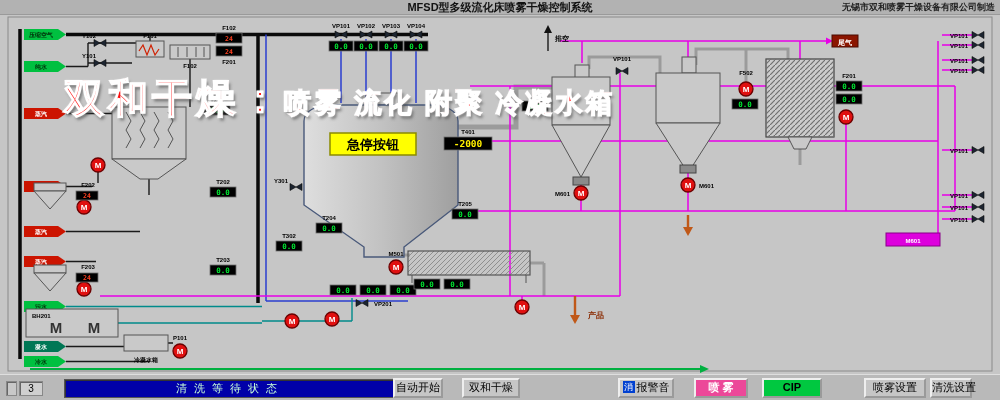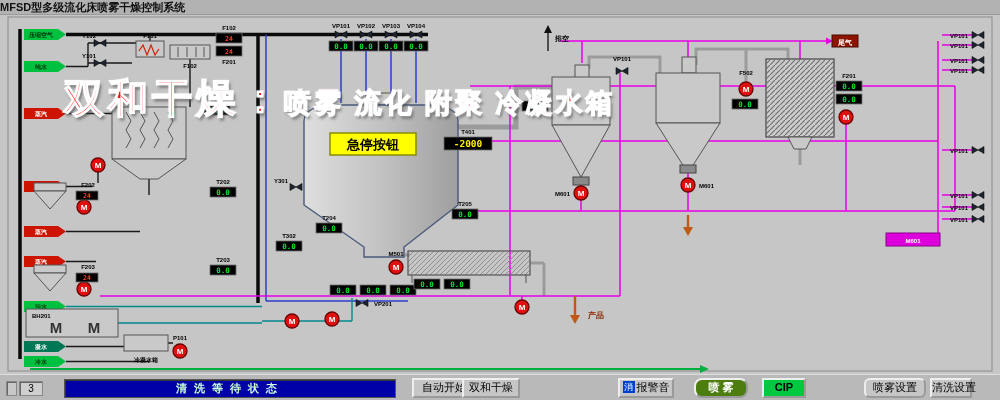--- a/index.html
+++ b/index.html
@@ -1,34 +1,34 @@
 <!DOCTYPE html>
 <html><head>
 <meta charset="utf-8">
 <style>
   html,body{margin:0;padding:0;background:#8e8e8e;font-family:"Liberation Sans","DejaVu Sans",sans-serif;}
   .app{position:relative;width:1000px;height:400px;background:#b9b9b9;overflow:hidden;}
   .titlebar{position:absolute;top:0;left:0;width:100%;height:14px;background:#b2b2b2;}
-  .title{position:absolute;left:0;right:0;font-size:11px;font-weight:bold;line-height:14px;color:#111;}
+  .title{position:absolute;left:0;right:0;text-align:center;font-size:11px;font-weight:bold;line-height:14px;color:#111;}
   .mfr{position:absolute;right:5px;top:0;font-size:9px;font-weight:bold;line-height:14px;color:#222;}
   .diagram{position:absolute;top:14px;left:0;width:1000px;height:360px;background:#c6c6c6;border-top:1px solid #9a9a9a;border-bottom:1px solid #888;}
   .diagram svg{position:absolute;top:0;left:0;}
   .watermark{position:absolute;left:64px;top:56px;white-space:nowrap;color:#ff0f0f;font-weight:bold;
     -webkit-text-stroke:1.3px #ffffff;
     text-shadow:0 0 2px #fff,2px 3px 3px rgba(70,70,70,.65);pointer-events:none;z-index:5;}
   .wm-a{font-size:40px;letter-spacing:4px;}
   .wm-b{font-size:27px;letter-spacing:3px;}
   .bottombar{position:absolute;top:374px;left:0;width:1000px;height:26px;background:#b9b9b9;border-top:1px solid #dedede;}
   .pg0{position:absolute;left:6px;top:6px;width:9px;height:13px;background:#c8c8c8;border:1px solid #888;box-shadow:inset 1px 1px 0 #666;}
   .pg{position:absolute;left:19px;top:6px;width:22px;height:13px;background:#cfcfcf;border:1px solid #888;box-shadow:inset 1px 1px 0 #666;font-size:10px;text-align:center;line-height:13px;}
   .status{position:absolute;left:64px;top:4px;width:330px;height:17px;background:#0000a8;border:1px solid #555;box-shadow:inset 1px 1px 0 #333;
-    color:#c8ffd8;font-size:11px;font-weight:bold;text-align:center;line-height:17px;letter-spacing:7px;}
+    color:#c8ffd8;font-size:11px;font-weight:normal;text-align:center;line-height:17px;letter-spacing:7px;}
   .btn{position:absolute;top:3px;height:20px;background:#c6c6c6;border:2px outset #eeeeee;font-size:11px;color:#000;
     text-align:center;line-height:15px;box-sizing:border-box;cursor:pointer;white-space:nowrap;}
-  .btn-dark{background:#4d7c0f;color:#fff;font-weight:bold;border-radius:8px;}
+  .btn-dark{background:#ec4899;color:#fff;font-weight:bold;}
   .btn-green{background:#00c840;font-weight:bold;}
   .mutebox{display:inline-block;width:12px;height:12px;background:#0040d0;color:#fff;font-size:9px;line-height:12px;text-align:center;vertical-align:1px;margin-right:2px;}
   
   .pB{stroke:#0a0a0a;stroke-width:3.5;fill:none;}
   .pb{stroke:#1a1a1a;stroke-width:1.4;fill:none;}
   .pu{stroke:#2b3fd0;stroke-width:1.5;fill:none;}
   .pm{stroke:#e800e8;stroke-width:1.5;fill:none;}
   .pg2{stroke:#9b9b9b;stroke-width:5;fill:none;}
   .pg3{stroke:#9b9b9b;stroke-width:3;fill:none;}
   .pt{stroke:#008b8b;stroke-width:1.4;fill:none;}
@@ -56,20 +56,21 @@
   .zig{stroke:#555;stroke-width:1;fill:none;}
   .zigr{stroke:#d02000;stroke-width:1.2;fill:none;}
 </style>
 </head>
 <body>
 
 <div class="app">
 
   <div class="titlebar">
     <div class="title">MFSD型多级流化床喷雾干燥控制系统</div>
+    <div class="mfr">无锡市双和喷雾干燥设备有限公司制造</div>
   </div>
 
   <div class="diagram">
     <svg width="1000" height="360" viewBox="0 0 1000 360">
       <defs>
         <linearGradient id="gv" x1="0" y1="0" x2="1" y2="0">
           <stop offset="0" stop-color="#dedede"></stop>
             <stop offset=".5" stop-color="#c2c2c2"></stop>
             <stop offset="1" stop-color="#9f9f9f"></stop>
         </linearGradient>
@@ -453,22 +454,22 @@
 
     <div class="watermark">
       <span class="wm-a">双和干燥：</span><span class="wm-b">喷雾 流化 附聚 冷凝水箱</span>
     </div>
   </div>
 
   <div class="bottombar">
     <div class="pg0"></div>
     <div class="pg">3</div>
     <div class="status">清洗等待状态</div>
-    <div class="btn" style="left:412px;width:64px;font-family:Liberation Serif, serif;">自动开始</div>
+    <div class="btn" style="left:393px;width:50px;font-family:Liberation Serif, serif;">自动开始</div>
     <div class="btn" style="left:462px;width:58px;">双和干燥</div>
     <div class="btn" style="left:618px;width:56px;"><span class="mutebox">消</span><span>报警音</span></div>
     <div class="btn btn-dark" style="left:694px;width:54px;">喷 雾</div>
-    <div class="btn btn-green" style="left:762px;width:44px;">CIP</div>
-    <div class="btn" style="left:864px;width:62px;border-radius:6px;">喷雾设置</div>
+    <div class="btn btn-green" style="left:762px;width:60px;">CIP</div>
+    <div class="btn" style="left:864px;width:62px;">喷雾设置</div>
     <div class="btn" style="left:930px;width:42px;">清洗设置</div>
   </div>
 
 </div>
 
 </body></html>

